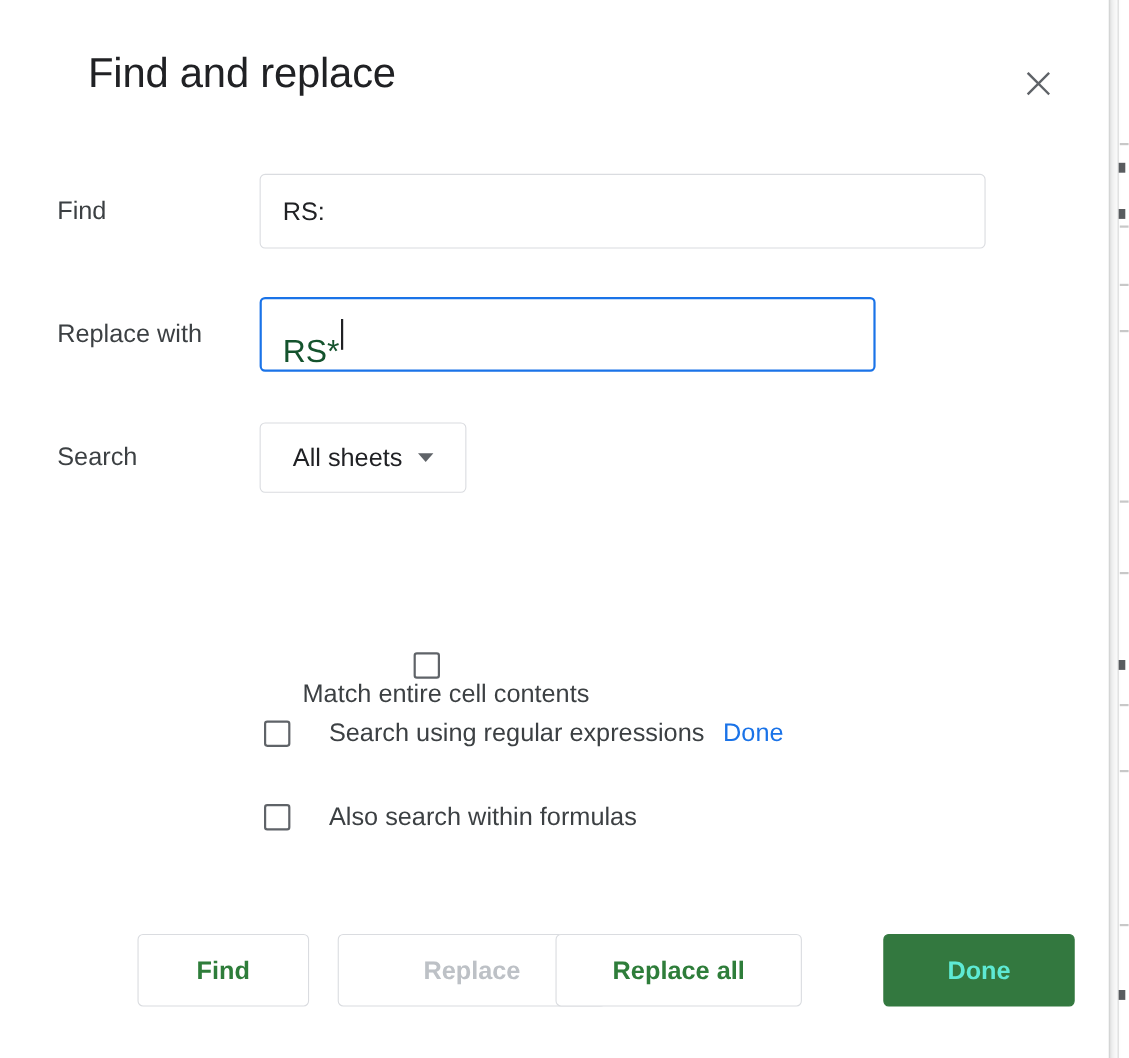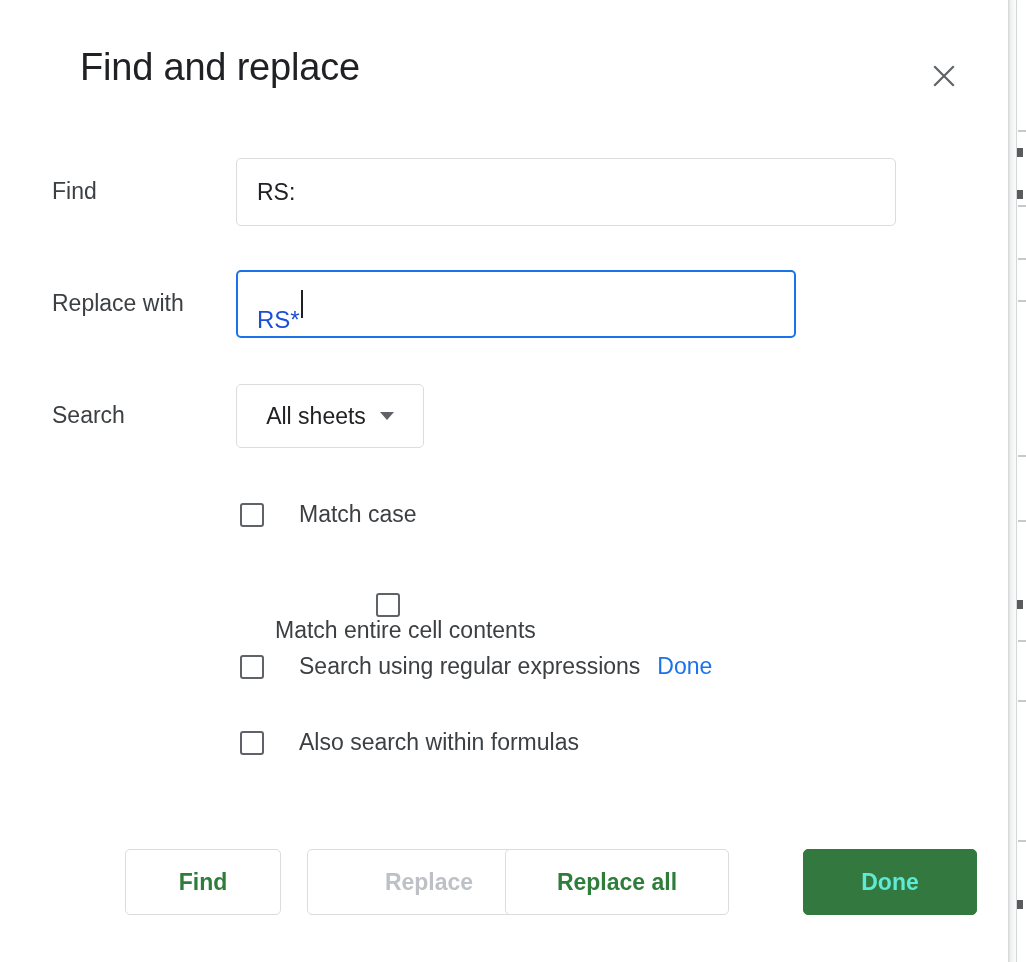--- a/index.html
+++ b/index.html
@@ -121,22 +121,22 @@
     width: 560px;
     height: 68px;
     border: 2px solid #1a73e8;
     border-radius: 5px;
     background: #ffffff;
     display: flex;
     align-items: center;
     padding: 0 19px;
   }
   #replace-input-value {
-    font-size: 24px;
-    color: #1d4ed8;
+    font-size: 29px;
+    color: #14532d;
     white-space: pre;
     margin-top: 32px;
   }
   #text-caret {
     display: inline-block;
     width: 2px;
     height: 28px;
     background: #202124;
     margin-left: 1px;
   }
@@ -271,24 +271,20 @@
       <span id="replace-input-value">RS*</span>
       <span id="text-caret"></span>
     </div>
 
     <div class="field-label" id="label-search">Search</div>
     <div id="search-scope-dropdown">
       <span id="search-scope-value">All sheets</span>
       <span id="chevron-down-icon"></span>
     </div>
 
-    <div class="checkbox-row" id="row-match-case">
-      <span class="checkbox-box"></span>
-      <span class="checkbox-label">Match case</span>
-    </div>
 
     <div class="checkbox-row" id="row-entire-cell">
       <span class="checkbox-box"></span>
       <span class="checkbox-label">Match entire cell contents</span>
     </div>
 
     <div class="checkbox-row" id="row-regex">
       <span class="checkbox-box"></span>
       <span class="checkbox-label">Search using regular expressions</span>
       <a id="help-link">Done</a>

